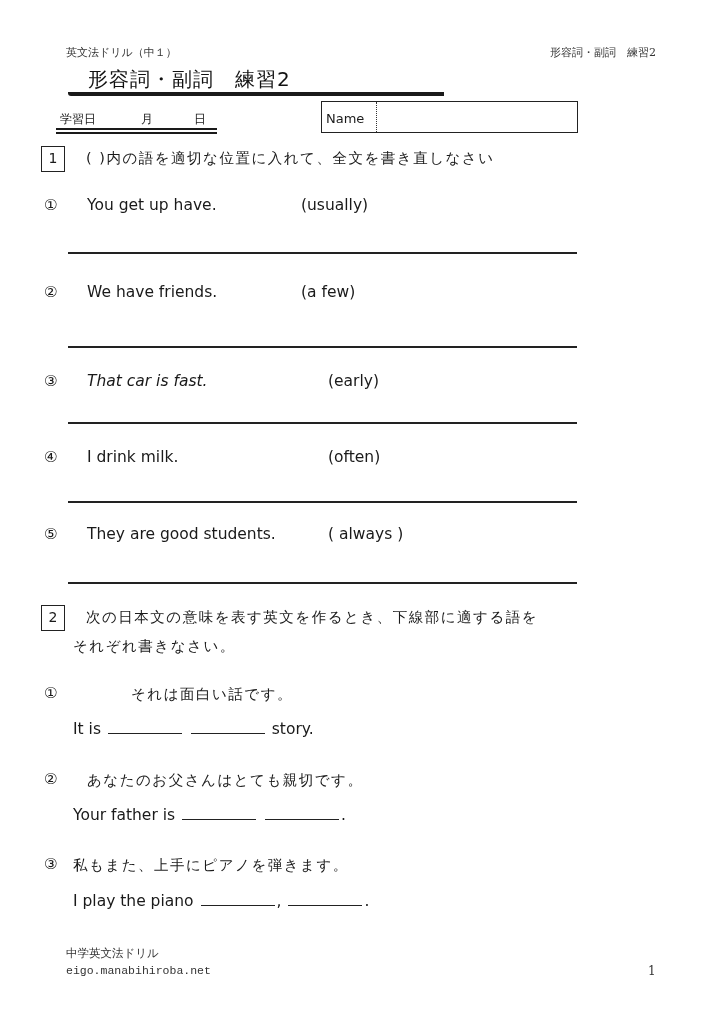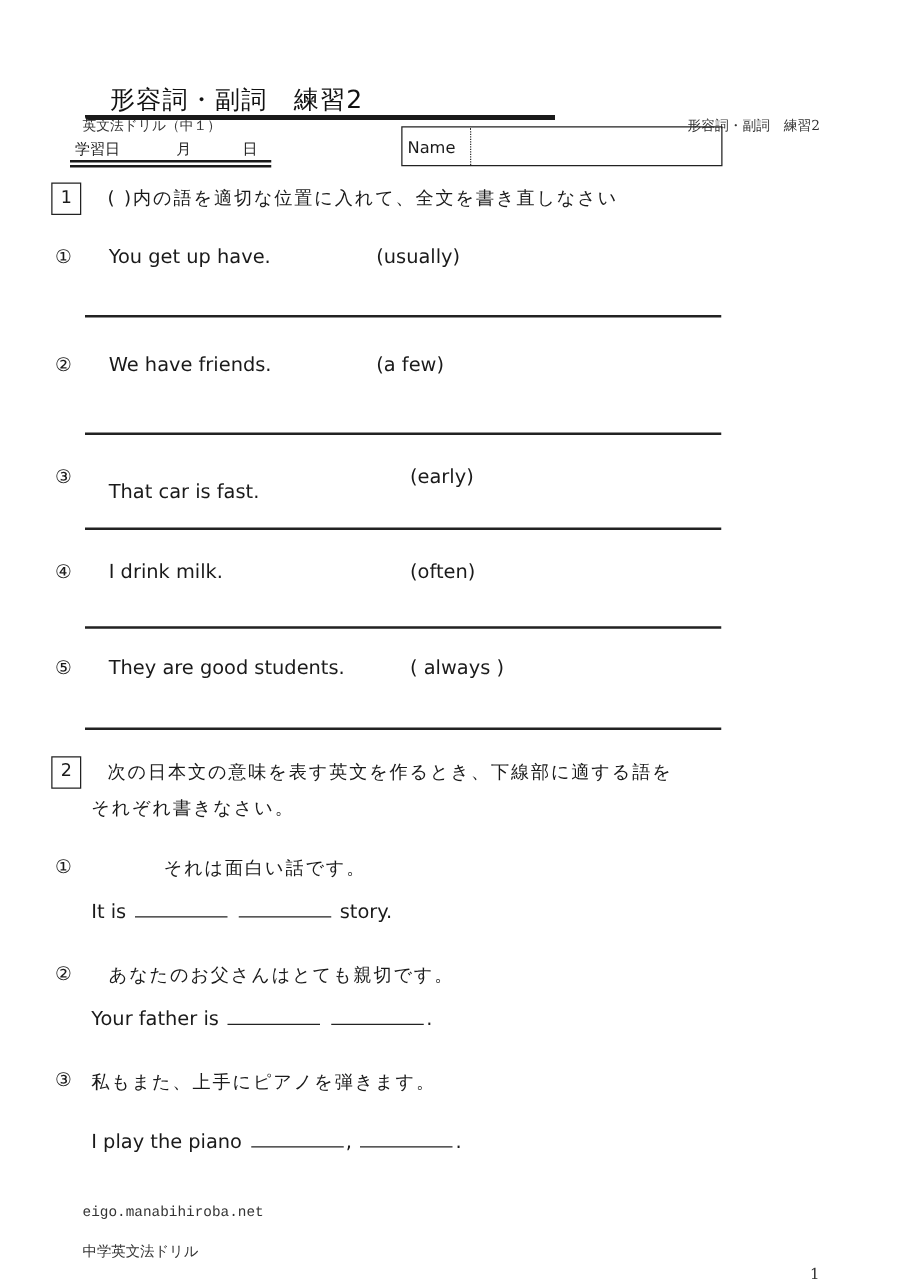--- a/index.html
+++ b/index.html
@@ -1,19 +1,19 @@
 <!DOCTYPE html>
 <html><head>
 <meta charset="utf-8">
 <style>
   * { margin: 0; padding: 0; box-sizing: border-box; }
   html, body { width: 724px; height: 1024px; background: #ffffff; overflow: hidden; }
   body { position: relative; font-family: "DejaVu Sans", "Liberation Sans", sans-serif; color: #1a1a1a; }
   .abs { position: absolute; white-space: nowrap; }
-  .serif { font-family: "DejaVu Serif", "Liberation Serif", serif; margin-top: 48px; }
+  .serif { font-family: "DejaVu Serif", "Liberation Serif", serif; }
   .mono { font-family: "Liberation Mono", "DejaVu Sans Mono", monospace; }
 
   .header-left { left: 66px; top: 45px; font-size: 11px; color: #333; }
   .header-right { right: 68px; top: 45px; font-size: 11px; color: #333; }
 
   .title { left: 88px; top: 66px; font-size: 20px; letter-spacing: 1px; color: #111; }
   .title-rule { left: 68px; top: 92px; width: 376px; height: 4px; background: #1a1a1a; border-bottom-left-radius: 3px; }
 
   .date-label { left: 60px; top: 111px; font-size: 12px; width: 156px; }
   .date-label span { position: absolute; top: 0; }
@@ -71,21 +71,21 @@
 <div class="abs q-text" style="left:87px; top:196px;">You get up have.</div>
 <div class="abs q-hint" style="left:301px; top:196px;">(usually)</div>
 <div class="abs answer-line" style="top:252px;"></div>
 
 <div class="abs q-num" style="left:44px; top:283px;">②</div>
 <div class="abs q-text" style="left:87px; top:283px;">We have friends.</div>
 <div class="abs q-hint" style="left:301px; top:283px;">(a few)</div>
 <div class="abs answer-line" style="top:346px;"></div>
 
 <div class="abs q-num" style="left:44px; top:372px;">③</div>
-<div class="abs q-text" style="left:87px; top:384px;">That car is fast.</div>
+<div class="abs q-text" style="left:87px; top:372px;font-style:italic;">That car is fast.</div>
 <div class="abs q-hint" style="left:328px; top:372px;">(early)</div>
 <div class="abs answer-line" style="top:422px;"></div>
 
 <div class="abs q-num" style="left:44px; top:448px;">④</div>
 <div class="abs q-text" style="left:87px; top:448px;">I drink milk.</div>
 <div class="abs q-hint" style="left:328px; top:448px;">(often)</div>
 <div class="abs answer-line" style="top:501px;"></div>
 
 <div class="abs q-num" style="left:44px; top:525px;">⑤</div>
 <div class="abs q-text" style="left:87px; top:525px;">They are good students.</div>
@@ -108,21 +108,21 @@
 <div class="abs q-num" style="left:44px; top:770px;">②</div>
 <div class="abs jp-q" style="left:87px; top:771px;">あなたのお父さんはとても親切です。</div>
 <div class="abs en-fill" style="left:73px; top:806px;">
   <span>Your father is</span>
   <span class="blank"></span><span></span>
   <span class="blank"></span><span>.</span>
 </div>
 
 <div class="abs q-num" style="left:44px; top:855px;">③</div>
 <div class="abs jp-q" style="left:73px; top:856px;">私もまた、上手にピアノを弾きます。</div>
-<div class="abs en-fill" style="left:73px; top:892px;margin-top:12px;">
+<div class="abs en-fill" style="left:73px; top:892px;">
   <span>I play the piano</span>
   <span class="blank"></span><span>,</span>
   <span class="blank"></span><span>.</span>
 </div>
 
 <div class="abs footer1 serif">中学英文法ドリル</div>
 <div class="abs footer2 mono">eigo.manabihiroba.net</div>
 <div class="abs page-num serif">1</div>
 
 </body></html>

